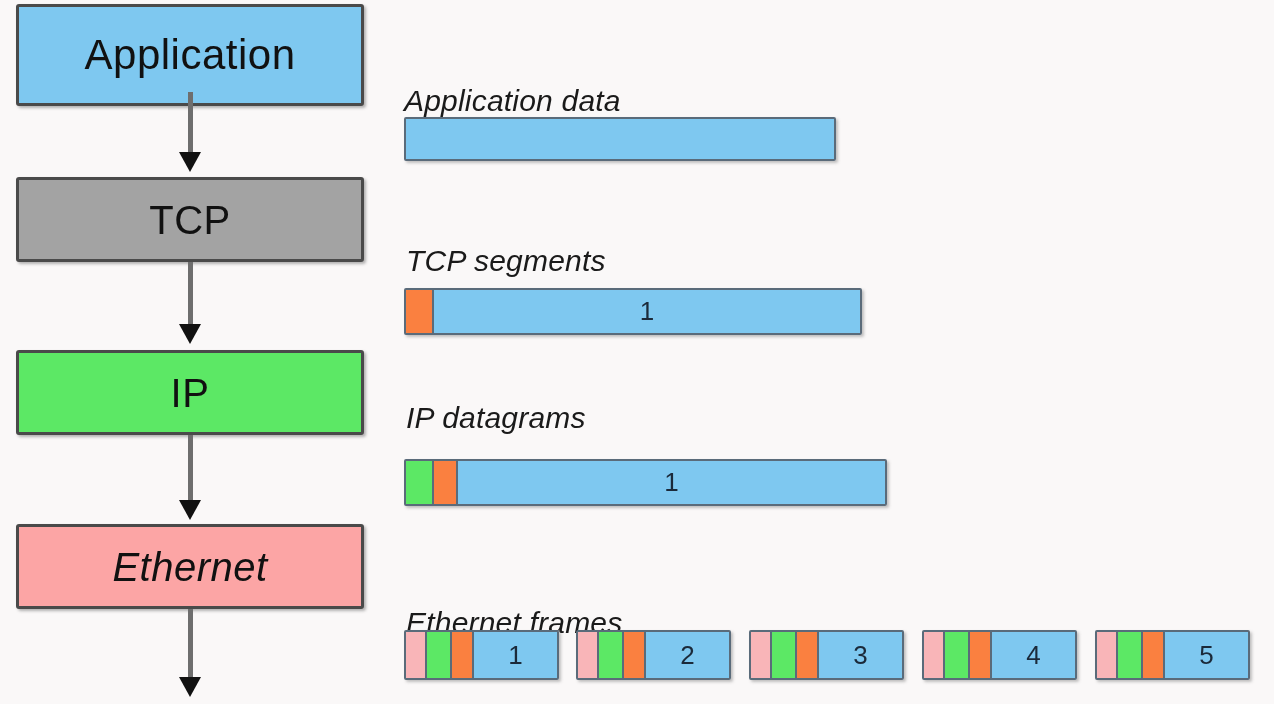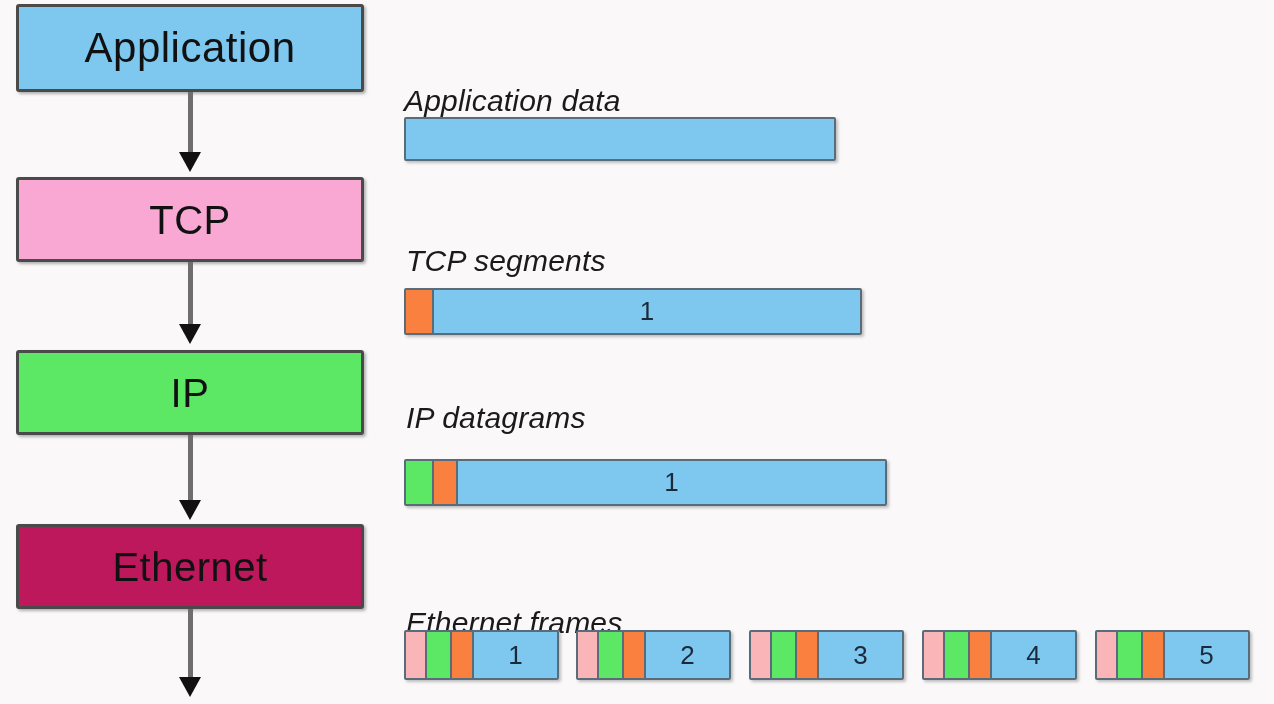--- a/index.html
+++ b/index.html
@@ -90,48 +90,48 @@
   .seg:last-child { border-right: none; }
   .seg.payload { flex: 1 1 auto; }
 </style>
 </head>
 <body>
 
 <div id="page">
 
   <div>
 
-    <div class="layer-box" style="left:16px; top:4px; width:348px; height:88px; background:#7ec8f0;">
+    <div class="layer-box" style="left:16px; top:4px; width:348px; height:102px; background:#7ec8f0;">
       <span class="layer-label" style="font-size:42px;">Application</span>
     </div>
 
     <div class="arrow" style="left:188px; top:92px; width:5px; height:82px;">
       <div class="arrow-line" style="height:62px;"></div>
       <div class="arrow-head" style="top:60px;"></div>
     </div>
 
-    <div class="layer-box" style="left:16px; top:177px; width:348px; height:85px; background:#f9a8d4;">
+    <div class="layer-box" style="left:16px; top:177px; width:348px; height:85px; background:#a3a3a3;">
       <span class="layer-label" style="font-size:40px;">TCP</span>
     </div>
 
     <div class="arrow" style="left:188px; top:262px; width:5px; height:85px;">
       <div class="arrow-line" style="height:64px;"></div>
       <div class="arrow-head" style="top:62px;"></div>
     </div>
 
     <div class="layer-box" style="left:16px; top:350px; width:348px; height:85px; background:#5ce865;">
       <span class="layer-label" style="font-size:40px;">IP</span>
     </div>
 
     <div class="arrow" style="left:188px; top:435px; width:5px; height:88px;">
       <div class="arrow-line" style="height:67px;"></div>
       <div class="arrow-head" style="top:65px;"></div>
     </div>
 
-    <div class="layer-box" style="left:16px; top:524px; width:348px; height:85px; background:#be185d;">
+    <div class="layer-box" style="left:16px; top:524px; width:348px; height:85px; background:#fca5a5;font-style:italic;">
       <span class="layer-label" style="font-size:40px;">Ethernet</span>
     </div>
 
     <div class="arrow" style="left:188px; top:609px; width:5px; height:90px;">
       <div class="arrow-line" style="height:70px;"></div>
       <div class="arrow-head" style="top:68px;"></div>
     </div>
 
   </div>
 

